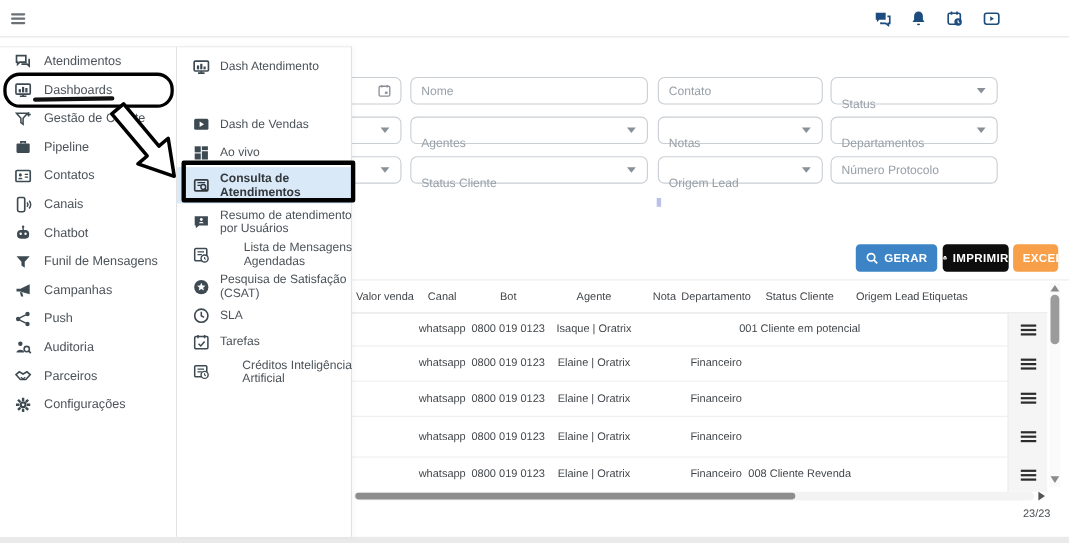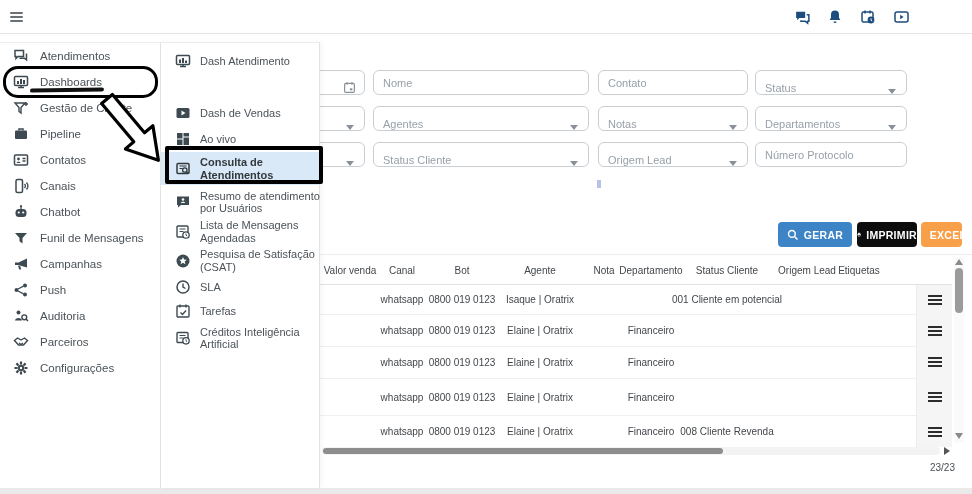--- a/index.html
+++ b/index.html
@@ -26,21 +26,21 @@
   .smi.active { background:#d9e9f8; }
   .smi.active .lbl { color:#33383c; font-weight:bold; }
 
   
   .ann { position:absolute; z-index:30; pointer-events:none; }
   .ann-rect1 { left:3px; top:66px; width:155px; height:32px; border:3.5px solid #000; border-radius:15px; }
   .ann-underline { left:30px; top:88px; width:74px; height:3.5px; background:#111; border-radius:2px; transform:rotate(-1deg); }
   .ann-rect2 { left:165px; top:146px; width:158px; height:38px; border:4px solid #000; border-radius:2px; }
 
   
-  .fld { position:absolute; height:25px; border:1px solid #c9ced3; border-radius:6px; background:#fff; display:flex; align-items:flex-end; font-size:11px; color:#98a0a8; }
+  .fld { position:absolute; height:25px; border:1px solid #c9ced3; border-radius:6px; background:#fff; display:flex; align-items:center; font-size:11px; color:#98a0a8; }
   .fld input { border:none; outline:none; width:100%; height:100%; padding:0 9px; font-size:11px; font-family:"Liberation Sans",sans-serif; color:#4b5258; background:transparent; }
   .fld input::placeholder { color:#98a0a8; opacity:1; }
   .dd-label { padding-left:9px; flex:1; white-space:nowrap; overflow:hidden;margin-top:24px; }
   .dd-arrow { width:0; height:0; border-left:4px solid transparent; border-right:4px solid transparent; border-top:5px solid #8a9097; margin-right:10px; }
   .cal-icon { margin-left:auto; margin-right:8px; }
   .tiny-mark { position:absolute; left:597px; top:180px; width:4px; height:8px; background:#b9c0ea; z-index:1; }
 
   
   .btn { position:absolute; top:222px; height:25px; border:none; border-radius:4px; color:#fff; font-size:10.5px; font-weight:bold; font-family:"Liberation Sans",sans-serif; display:flex; align-items:center; justify-content:center; gap:5px; cursor:pointer; letter-spacing:.3px; }
 
@@ -472,21 +472,21 @@
       <span class="ico">
           <svg width="16" height="16" viewBox="0 0 16 16">
             <path d="M2 2.5h12v8.5H6l-3 2.5v-2.5H2z" fill="#3e4a52"></path>
             <circle cx="8" cy="5.5" r="1.3" fill="#fff"></circle>
             <path d="M5.8 9c.4-1.7 4-1.7 4.4 0z" fill="#fff"></path>
           </svg>
         </span>
       <span class="lbl">Resumo de atendimento
 por Usuários</span>
     </div>
-    <div class="smi" style="top:174px; height:29px;">
+    <div class="smi" style="top:174px; height:29px;justify-content:space-between;">
       <span class="ico">
           <svg width="16" height="16" viewBox="0 0 16 16">
             <rect x="2" y="2" width="11" height="11" rx="1" fill="none" stroke="#3e4a52" stroke-width="1.4"></rect>
             <path d="M4.5 5h6M4.5 7.5h4" stroke="#3e4a52" stroke-width="1.2"></path>
             <circle cx="11" cy="11" r="3.2" fill="#fff" stroke="#3e4a52" stroke-width="1.3"></circle>
             <path d="M11 9.6v1.5l1.1.7" stroke="#3e4a52" stroke-width="1" fill="none"></path>
           </svg>
         </span>
       <span class="lbl">Lista de Mensagens
 Agendadas</span>
@@ -513,21 +513,21 @@
     <div class="smi" style="top:256px; height:24px;">
       <span class="ico">
           <svg width="16" height="16" viewBox="0 0 16 16">
             <rect x="2" y="3" width="12" height="11" rx="1" fill="none" stroke="#3e4a52" stroke-width="1.4"></rect>
             <path d="M5 1.5v3M11 1.5v3" stroke="#3e4a52" stroke-width="1.4"></path>
             <path d="M5.5 9.5l2 2 3.5-4" fill="none" stroke="#3e4a52" stroke-width="1.4"></path>
           </svg>
         </span>
       <span class="lbl">Tarefas</span>
     </div>
-    <div class="smi" style="top:280px; height:30px;">
+    <div class="smi" style="top:280px; height:30px;justify-content:space-between;">
       <span class="ico">
           <svg width="16" height="16" viewBox="0 0 16 16">
             <rect x="2" y="2.5" width="11" height="10" rx="1" fill="none" stroke="#3e4a52" stroke-width="1.4"></rect>
             <path d="M4.5 5.5h6M4.5 8h4" stroke="#3e4a52" stroke-width="1.2"></path>
             <circle cx="11" cy="10.8" r="3.2" fill="#fff" stroke="#3e4a52" stroke-width="1.3"></circle>
             <path d="M11 9.4v1.5l1.1.7" stroke="#3e4a52" stroke-width="1" fill="none"></path>
           </svg>
         </span>
       <span class="lbl">Créditos Inteligência
 Artificial</span>

